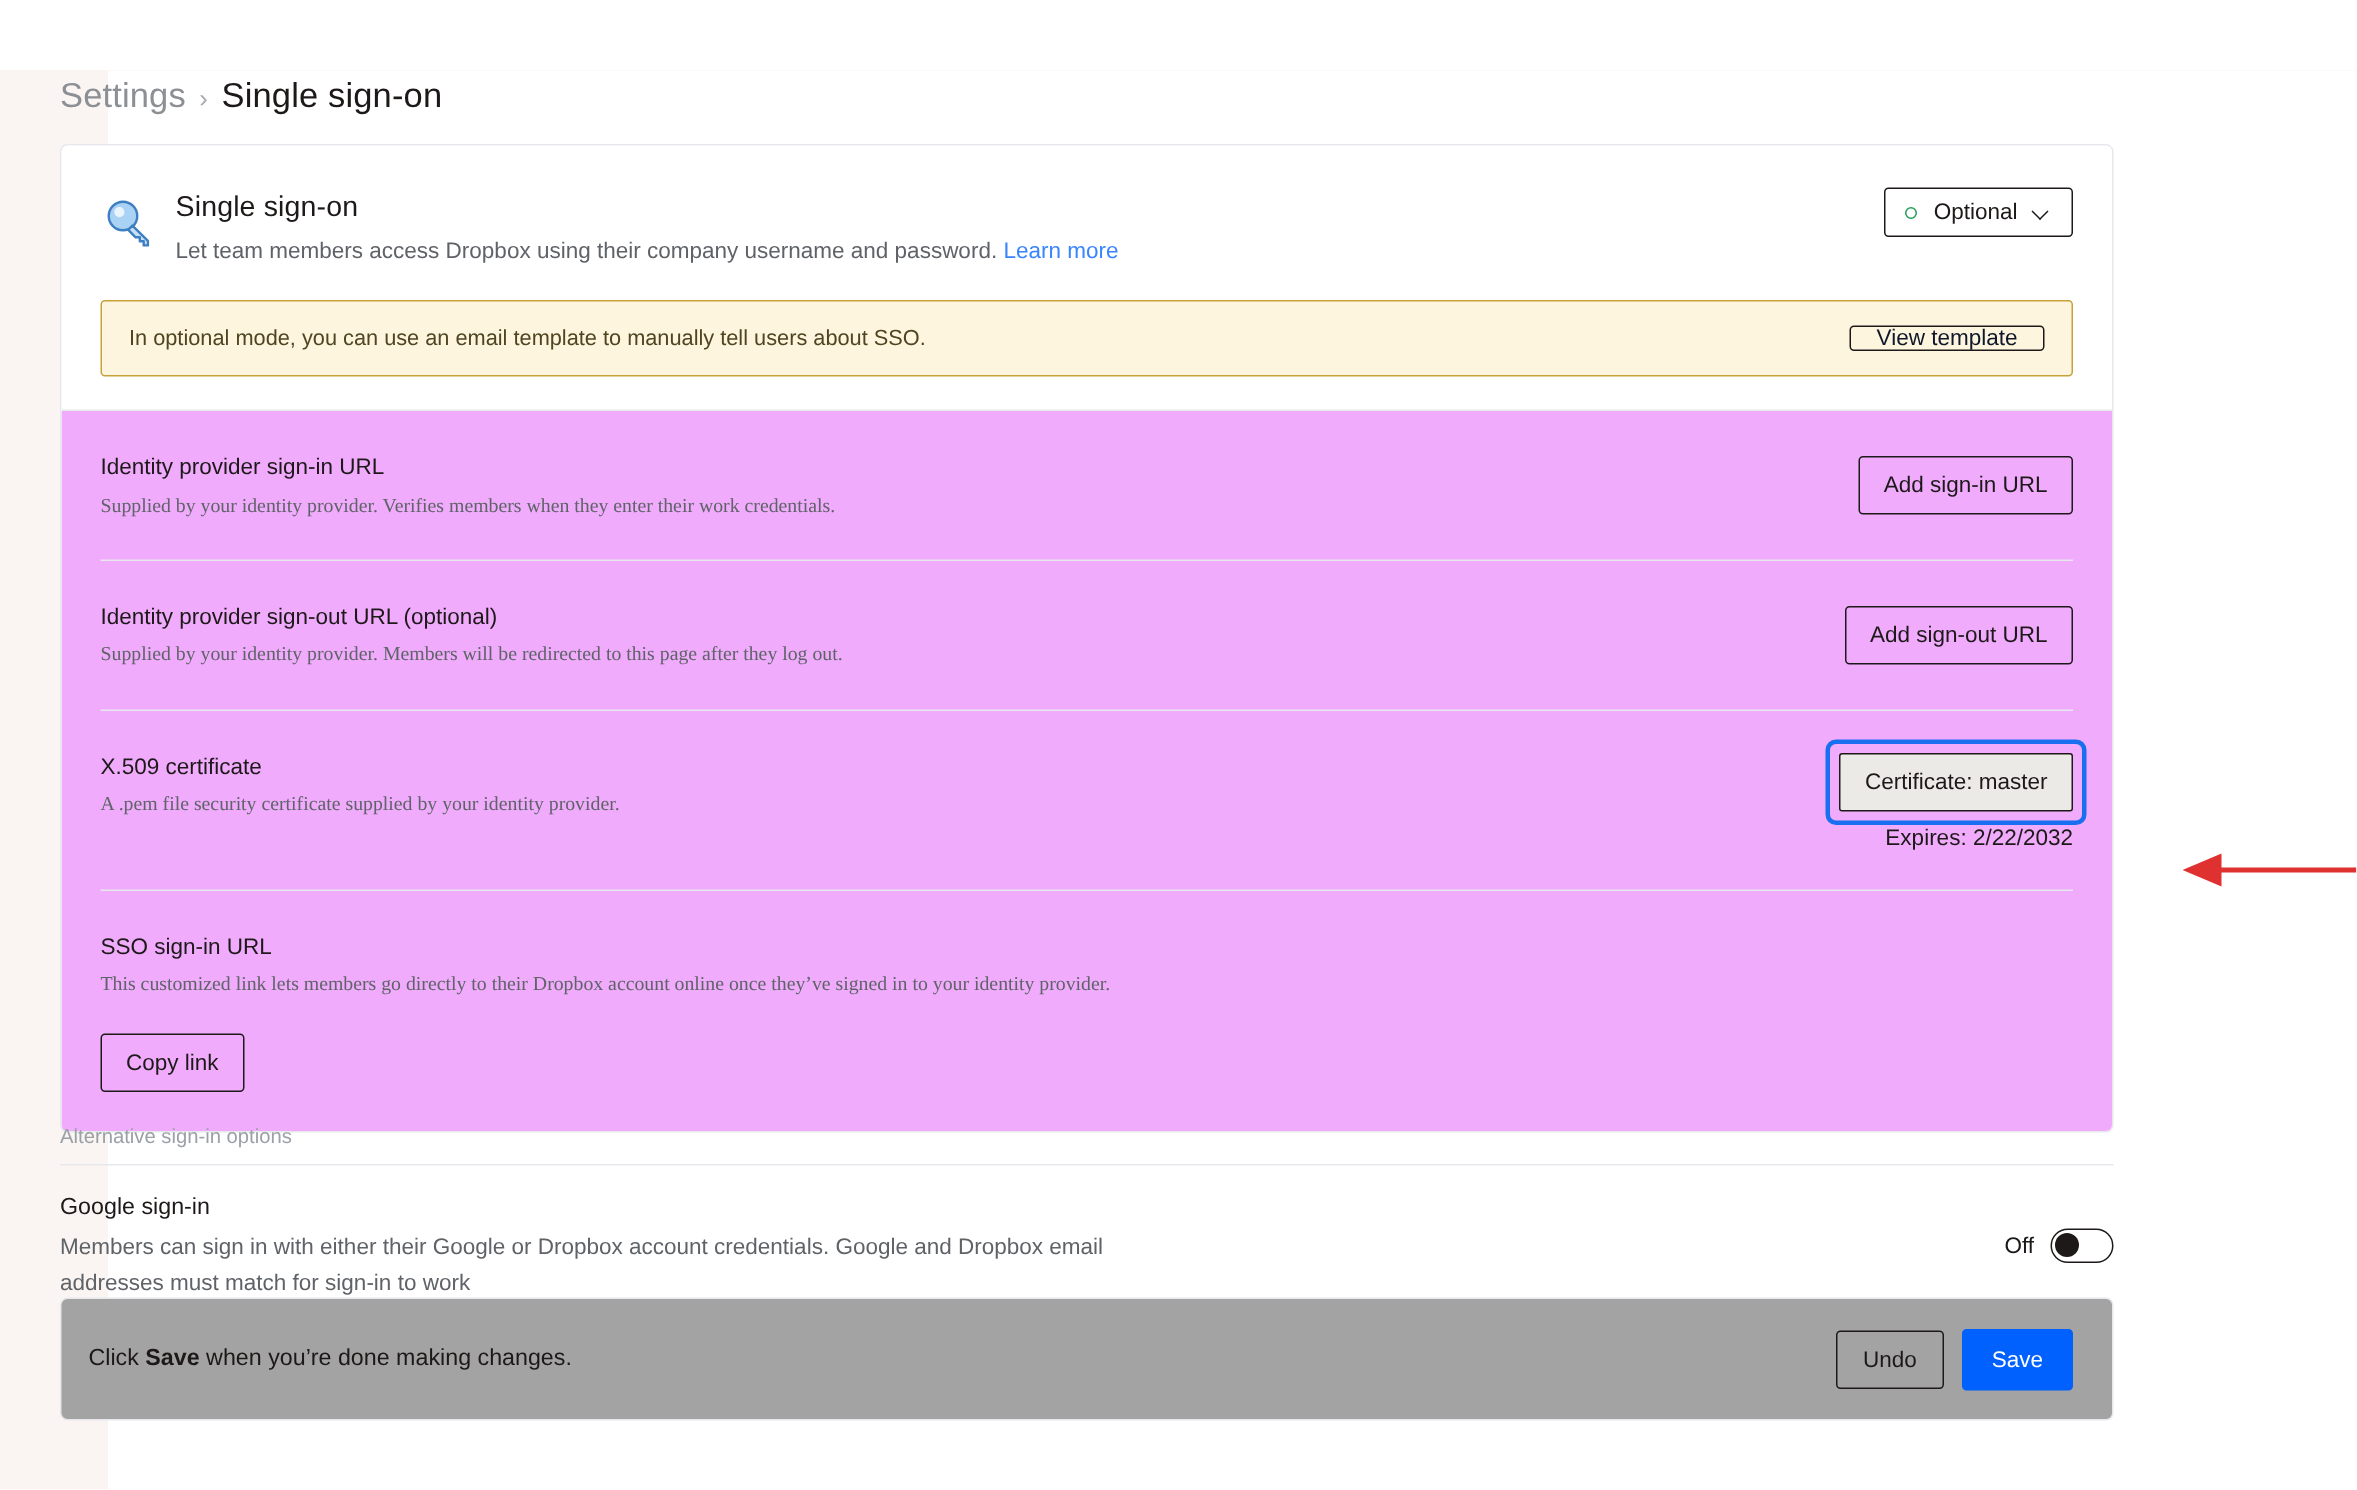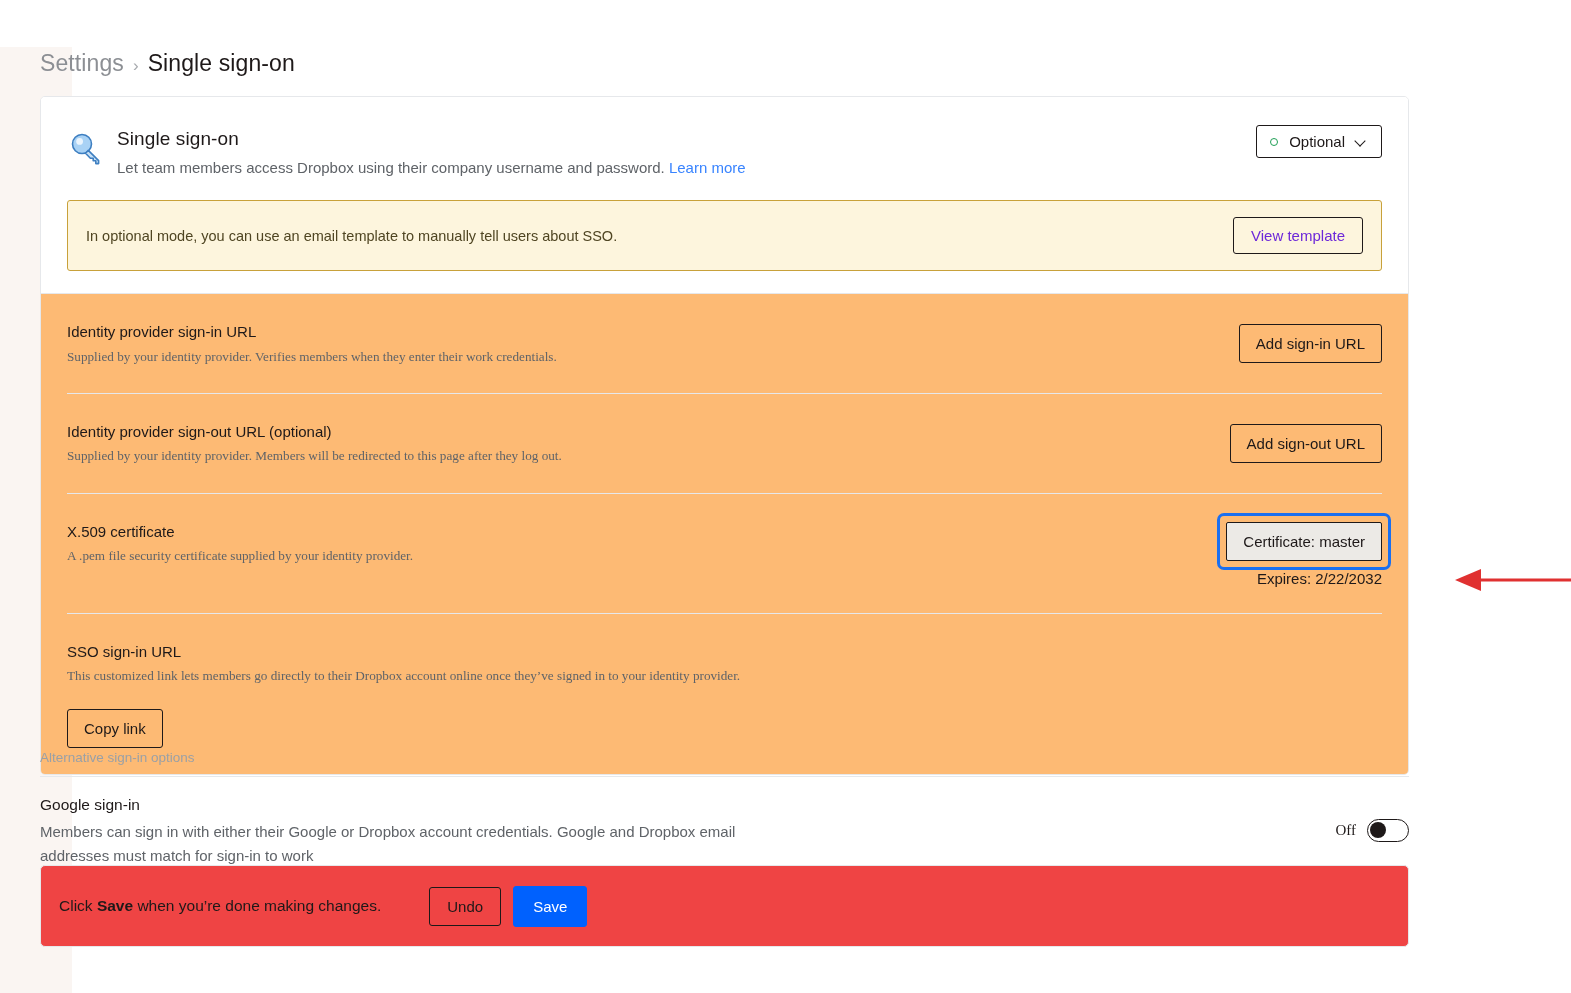--- a/index.html
+++ b/index.html
@@ -109,30 +109,30 @@
     border: 1px solid #c8a13a;
     border-radius: 3px;
     padding: 16px 18px;
     display: flex; align-items: center; justify-content: space-between;
   }
   .banner-text { font-size: 14.5px; color: #4f4522; }
   .banner-btn {
     border: 1px solid #1e1919;
     border-radius: 3px;
     background: transparent;
-    color: #6d28d9;
+    color: #0f172a;
     font-size: 15px;
     font-family: inherit;
-    padding: 10px 17px;
+    padding: 0 17px;
     cursor: pointer;
     line-height: 1;
   }
 
   
-  .card-body { background: #fdba74; padding: 0 26px; }
+  .card-body { background: #f0abfc; padding: 0 26px; }
   .row {
     display: flex; align-items: flex-start; justify-content: space-between;
     padding: 28px 0 26px 0;
     border-bottom: 1px solid #e6e8eb;
     position: relative;
   }
   .row:last-child { border-bottom: none; flex-direction: column; }
   .row-text { max-width: 700px; }
   .row-title {
     font-size: 15px; color: #1e1919; line-height: 1.35; margin-bottom: 4px;
@@ -194,42 +194,42 @@
     width: 1369px; height: 1px; background: #e6e8eb;
   }
   .google-block { position: absolute; left: 40px; top: 796px; width: 1369px; }
   .google-row {
     display: flex; align-items: flex-start; justify-content: space-between;
   }
   .google-title { font-size: 15.5px; color: #1e1919; margin-bottom: 6px; }
   .google-sub {
     font-size: 15px; color: #5f6368; line-height: 1.6; max-width: 700px;
   }
-  .toggle-wrap { display: flex; align-items: center; gap: 11px; padding-top: 23px; font-family: Liberation Serif, serif; }
+  .toggle-wrap { display: flex; align-items: center; gap: 11px; padding-top: 23px; }
   .toggle-label { font-size: 15px; color: #1e1919; }
   .toggle {
     width: 42px; height: 23px; border-radius: 12px;
     border: 1.6px solid #1e1919; background: #ffffff;
     position: relative; cursor: pointer; box-sizing: border-box;
   }
   .toggle .knob {
     position: absolute; left: 2px; top: 2px;
     width: 16px; height: 16px; border-radius: 50%;
     background: #1e1919;
   }
 
   
   .savebar {
     position: absolute; left: 40px; top: 865px;
     width: 1369px; height: 82px;
-    background: #ef4444;
+    background: #a3a3a3;
     border: 1px solid #e6e8eb;
     border-radius: 5px;
     box-sizing: border-box;
-    display: flex; align-items: center; justify-content: flex-start;
+    display: flex; align-items: center; justify-content: space-between;
     padding: 0 26px 0 18px;
     gap: 48px;
   }
   .save-msg { font-size: 15.5px; color: #1e1919; }
   .save-msg b { font-weight: bold; }
   .save-actions { display: flex; align-items: center; gap: 12px; }
   .btn-undo {
     border: 1px solid #1e1919; border-radius: 3px;
     background: transparent; color: #1e1919;
     font-family: inherit; font-size: 15px;

